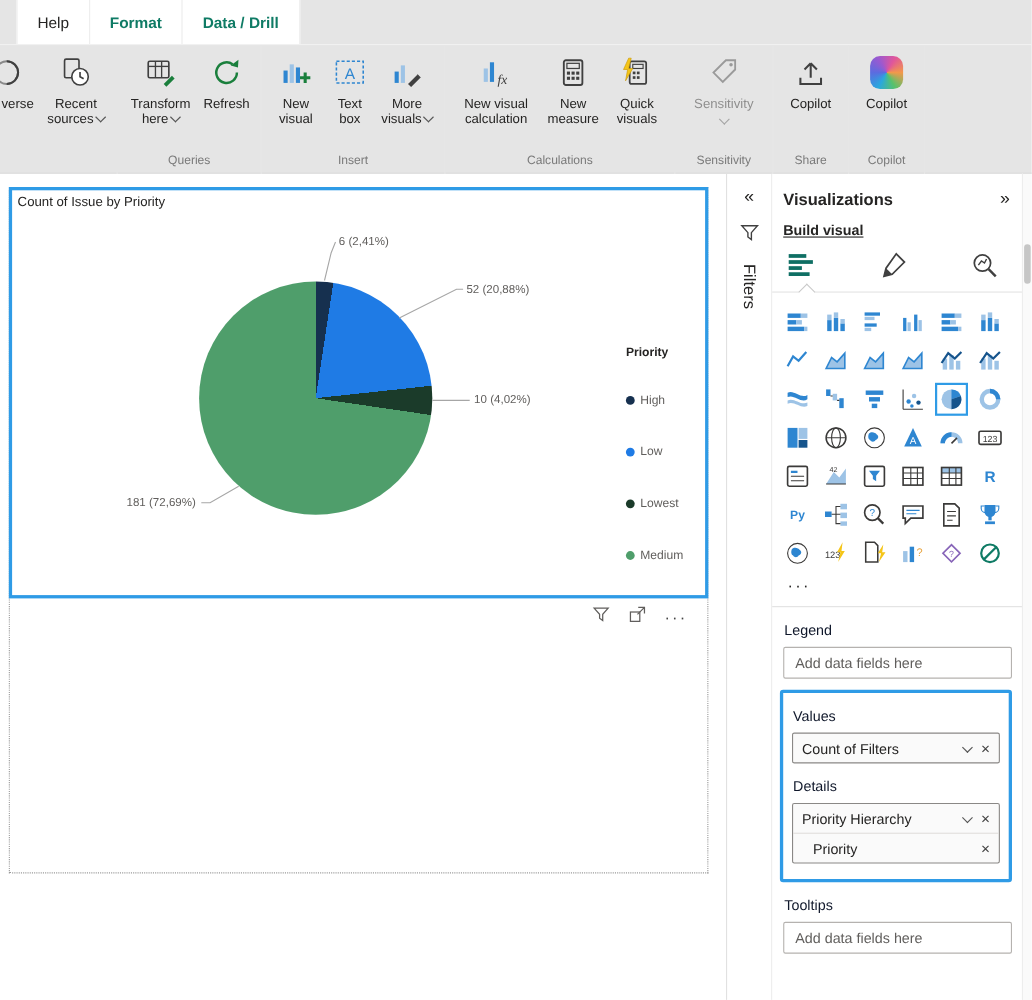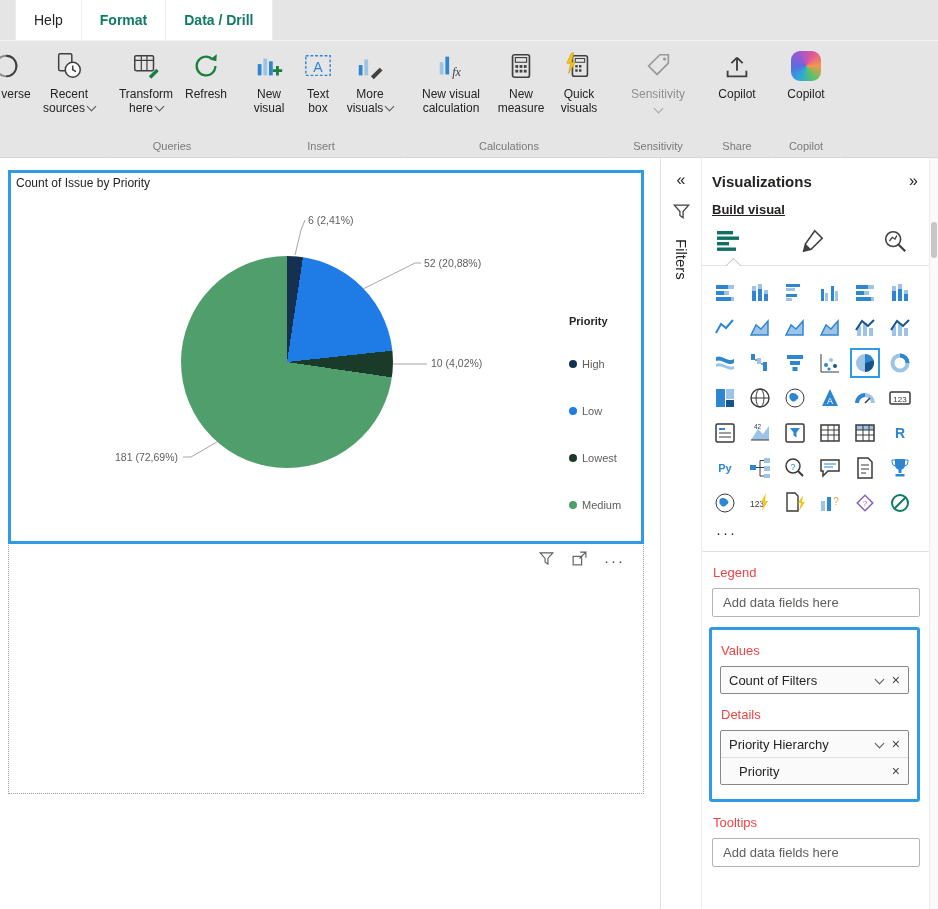--- a/index.html
+++ b/index.html
@@ -54,21 +54,21 @@
   .vp-mode{cursor:pointer;display:flex;align-items:center;}
   .gridwrap{position:relative;border-top:1px solid #e3e3e3;}
   .vp-caret{position:absolute;left:26px;top:-6px;width:10px;height:10px;background:#fff;
             border-top:1px solid #c9c9c9;border-left:1px solid #c9c9c9;transform:rotate(45deg);}
   #viz-grid{display:grid;grid-template-columns:repeat(6,26px);gap:9px 9px;padding:14px 6px 4px 10px;}
   .vicon{width:26px;height:26px;display:flex;align-items:center;justify-content:center;cursor:pointer;}
   .vicon.sel{outline:2px solid #2F9BE6;outline-offset:0px;}
   .vp-more{padding:4px 0 8px 14px;font-size:15px;letter-spacing:2px;color:#252423;cursor:pointer;}
   .vp-sep{border-top:1px solid #e1e1e1;margin-top:2px;}
   .wells{padding:0 10px 10px 10px;}
-  .well-label{font-size:13px;color:#ef4444;padding:13px 0 8px 1px;}
+  .well-label{font-size:13px;color:#0f172a;padding:13px 0 8px 1px;}
   .well-box{border:1px solid #b5b2af;border-radius:2px;height:29px;display:flex;align-items:center;
             padding:0 10px;color:#605e5c;font-size:13px;box-sizing:border-box;cursor:pointer;background:#fff;}
   .hl{border:3px solid #2F9BE6;border-radius:3px;margin:10px 0 0 -3px;padding:0 8px 14px 8px;}
   .pill{border:1px solid #8a8886;border-radius:2px;background:#fafafa;}
   .pill-row{display:flex;align-items:center;height:26px;padding:0 8px;font-size:13px;color:#252423;cursor:pointer;}
   .pill-row.sub{border-top:1px solid #e1dfdd;padding-left:18px;}
   .grow{flex:1;}
   .x{color:#444;font-size:14px;margin-left:9px;cursor:pointer;line-height:1;}
   
   .sb{position:absolute;right:0;top:158px;width:8px;bottom:0;background:#fafafa;border-left:1px solid #ededed;}

